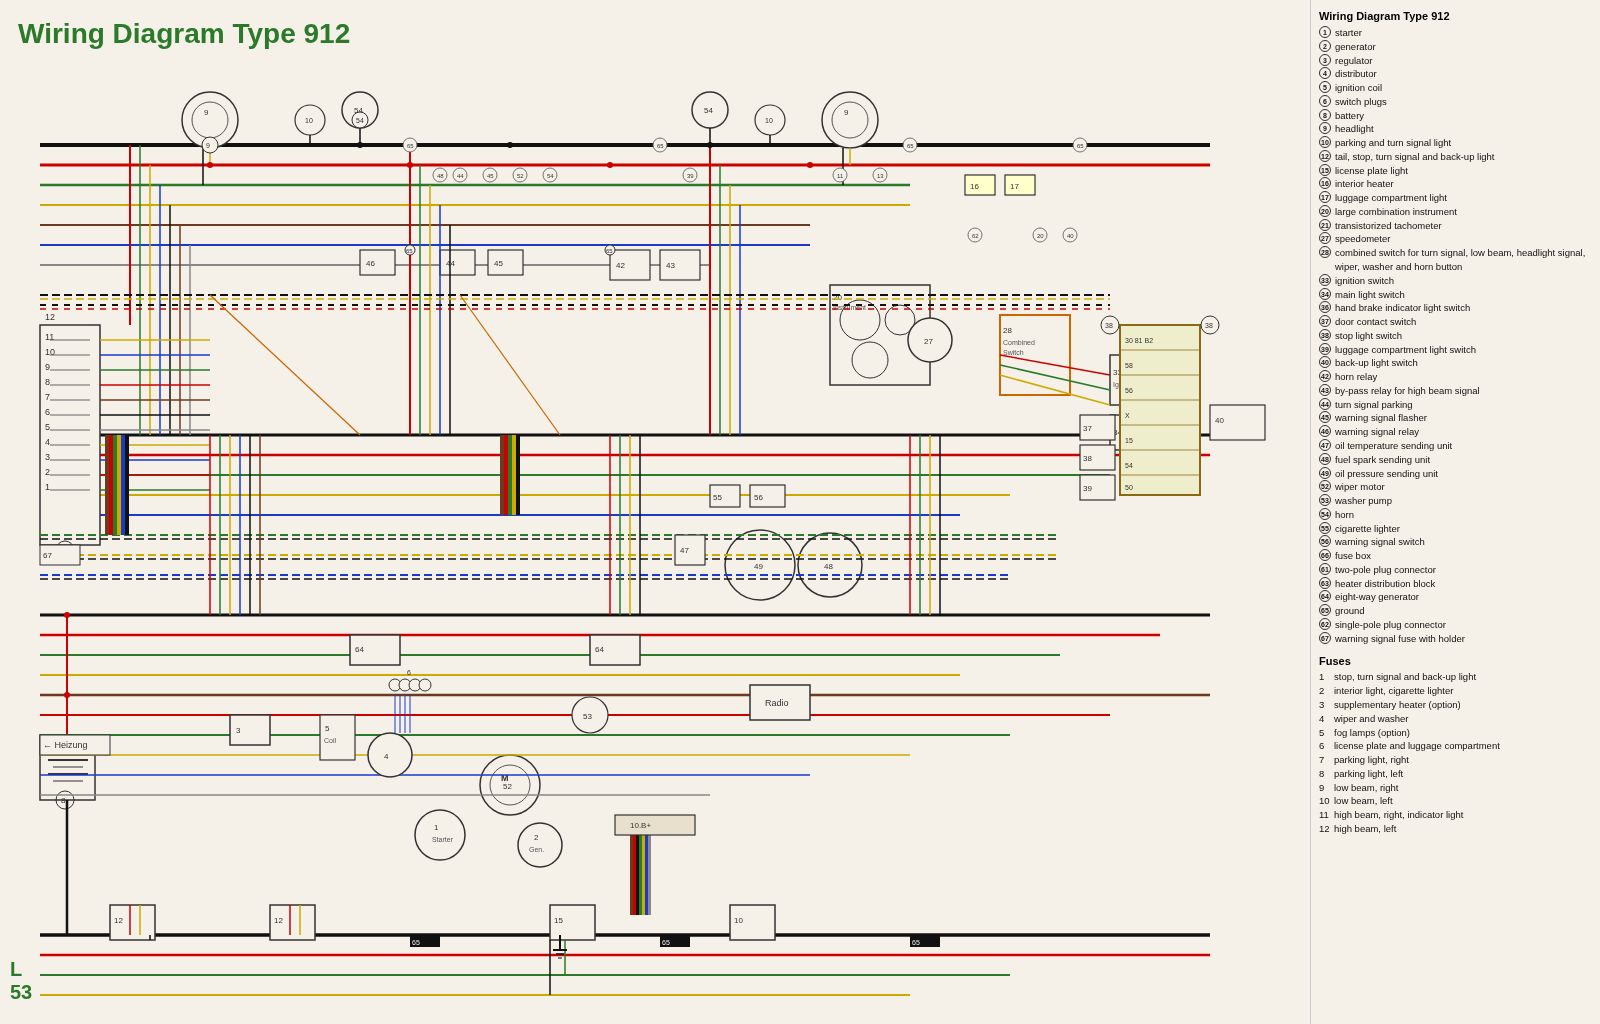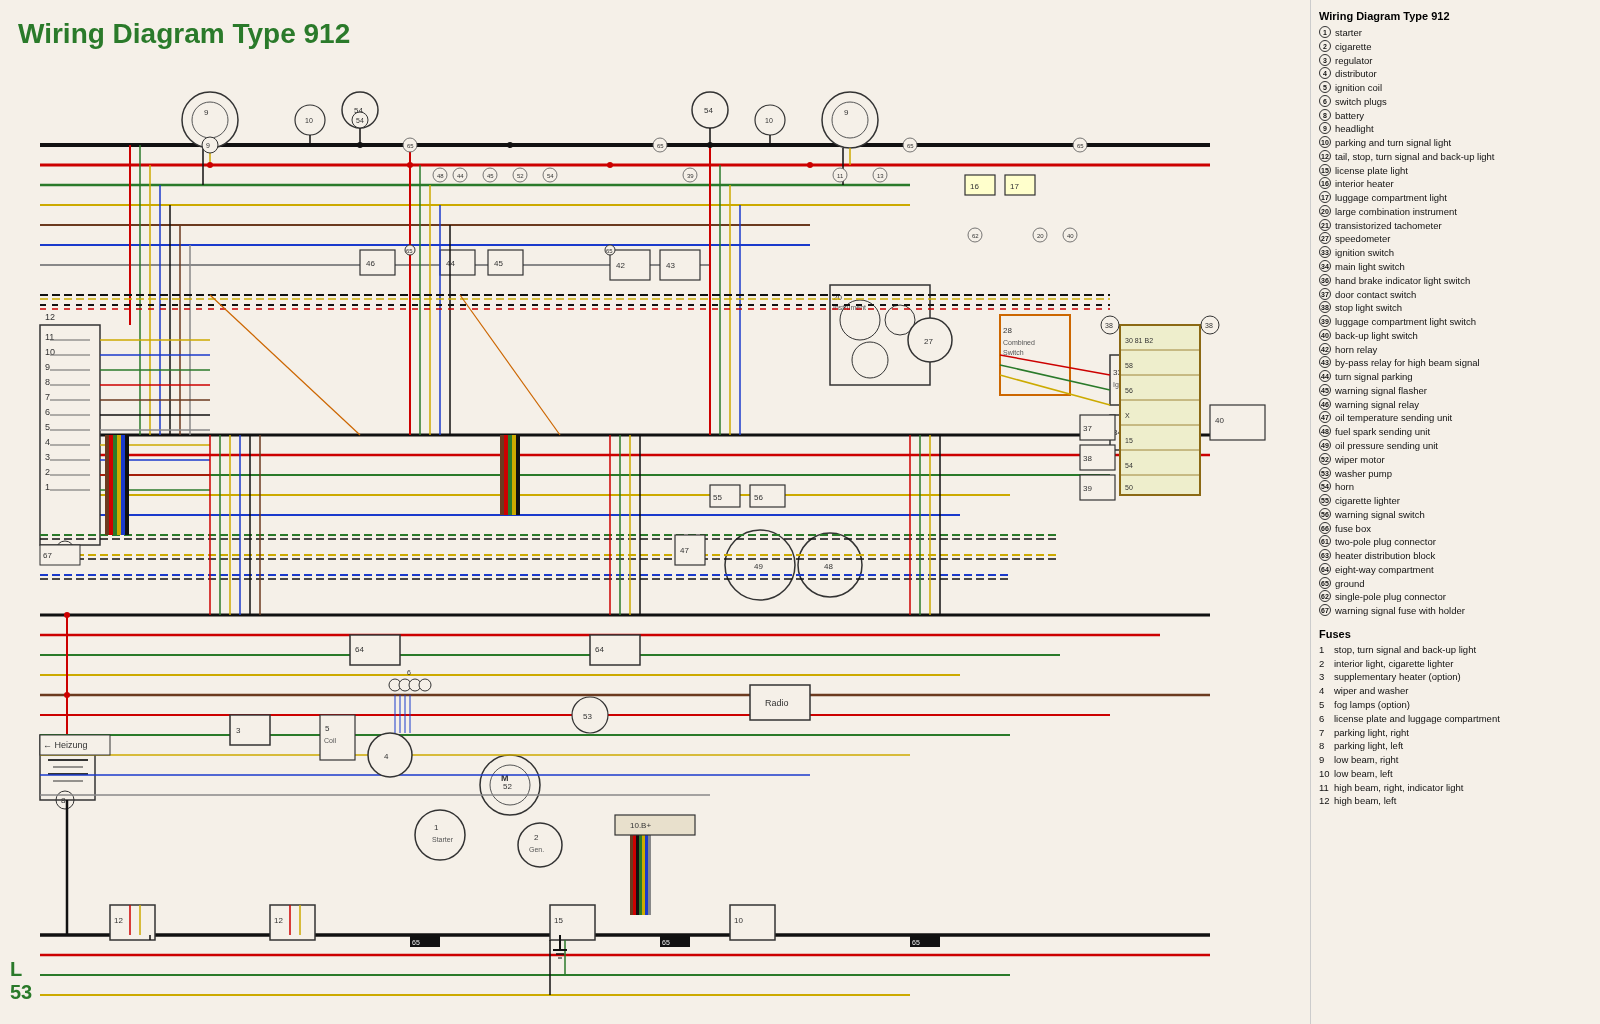--- a/index.html
+++ b/index.html
@@ -581,21 +581,21 @@
 
 <div id="legend-panel">
   <div class="legend-title">Wiring Diagram Type 912</div>
   <div id="legend-items">
       <div class="legend-item">
         <span class="legend-circle">1</span>
         <span>starter</span>
       </div>
       <div class="legend-item">
         <span class="legend-circle">2</span>
-        <span>cigarette</span>
+        <span>generator</span>
       </div>
       <div class="legend-item">
         <span class="legend-circle">3</span>
         <span>regulator</span>
       </div>
       <div class="legend-item">
         <span class="legend-circle">4</span>
         <span>distributor</span>
       </div>
       <div class="legend-item">
@@ -640,20 +640,24 @@
       </div>
       <div class="legend-item">
         <span class="legend-circle">21</span>
         <span>transistorized tachometer</span>
       </div>
       <div class="legend-item">
         <span class="legend-circle">27</span>
         <span>speedometer</span>
       </div>
       <div class="legend-item">
+        <span class="legend-circle">28</span>
+        <span>combined switch for turn signal, low beam, headlight signal, wiper, washer and horn button</span>
+      </div>
+      <div class="legend-item">
         <span class="legend-circle">33</span>
         <span>ignition switch</span>
       </div>
       <div class="legend-item">
         <span class="legend-circle">34</span>
         <span>main light switch</span>
       </div>
       <div class="legend-item">
         <span class="legend-circle">36</span>
         <span>hand brake indicator light switch</span>
@@ -733,21 +737,21 @@
       <div class="legend-item">
         <span class="legend-circle">61</span>
         <span>two-pole plug connector</span>
       </div>
       <div class="legend-item">
         <span class="legend-circle">63</span>
         <span>heater distribution block</span>
       </div>
       <div class="legend-item">
         <span class="legend-circle">64</span>
-        <span>eight-way compartment</span>
+        <span>eight-way generator</span>
       </div>
       <div class="legend-item">
         <span class="legend-circle">65</span>
         <span>ground</span>
       </div>
       <div class="legend-item">
         <span class="legend-circle">62</span>
         <span>single-pole plug connector</span>
       </div>
       <div class="legend-item">

